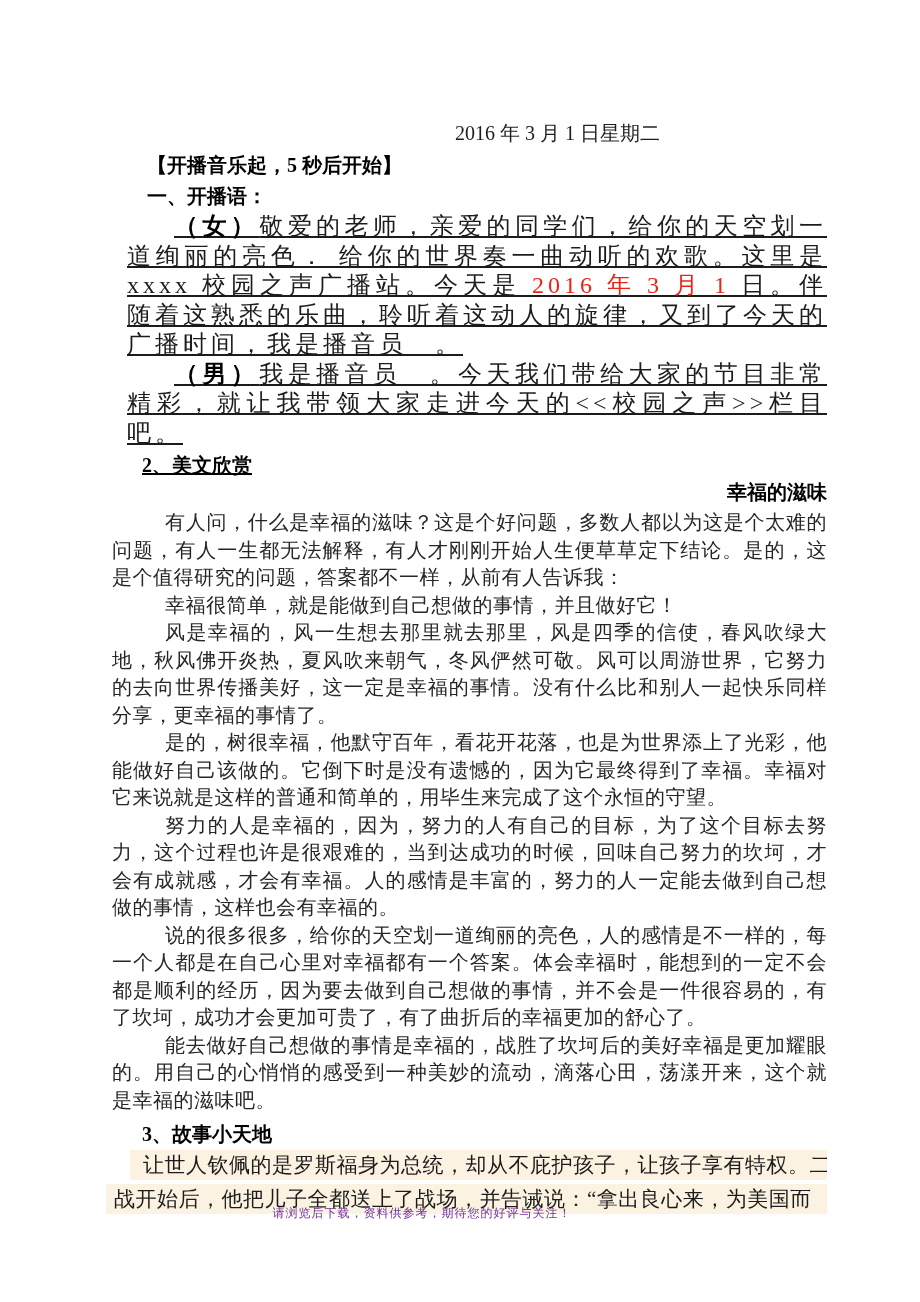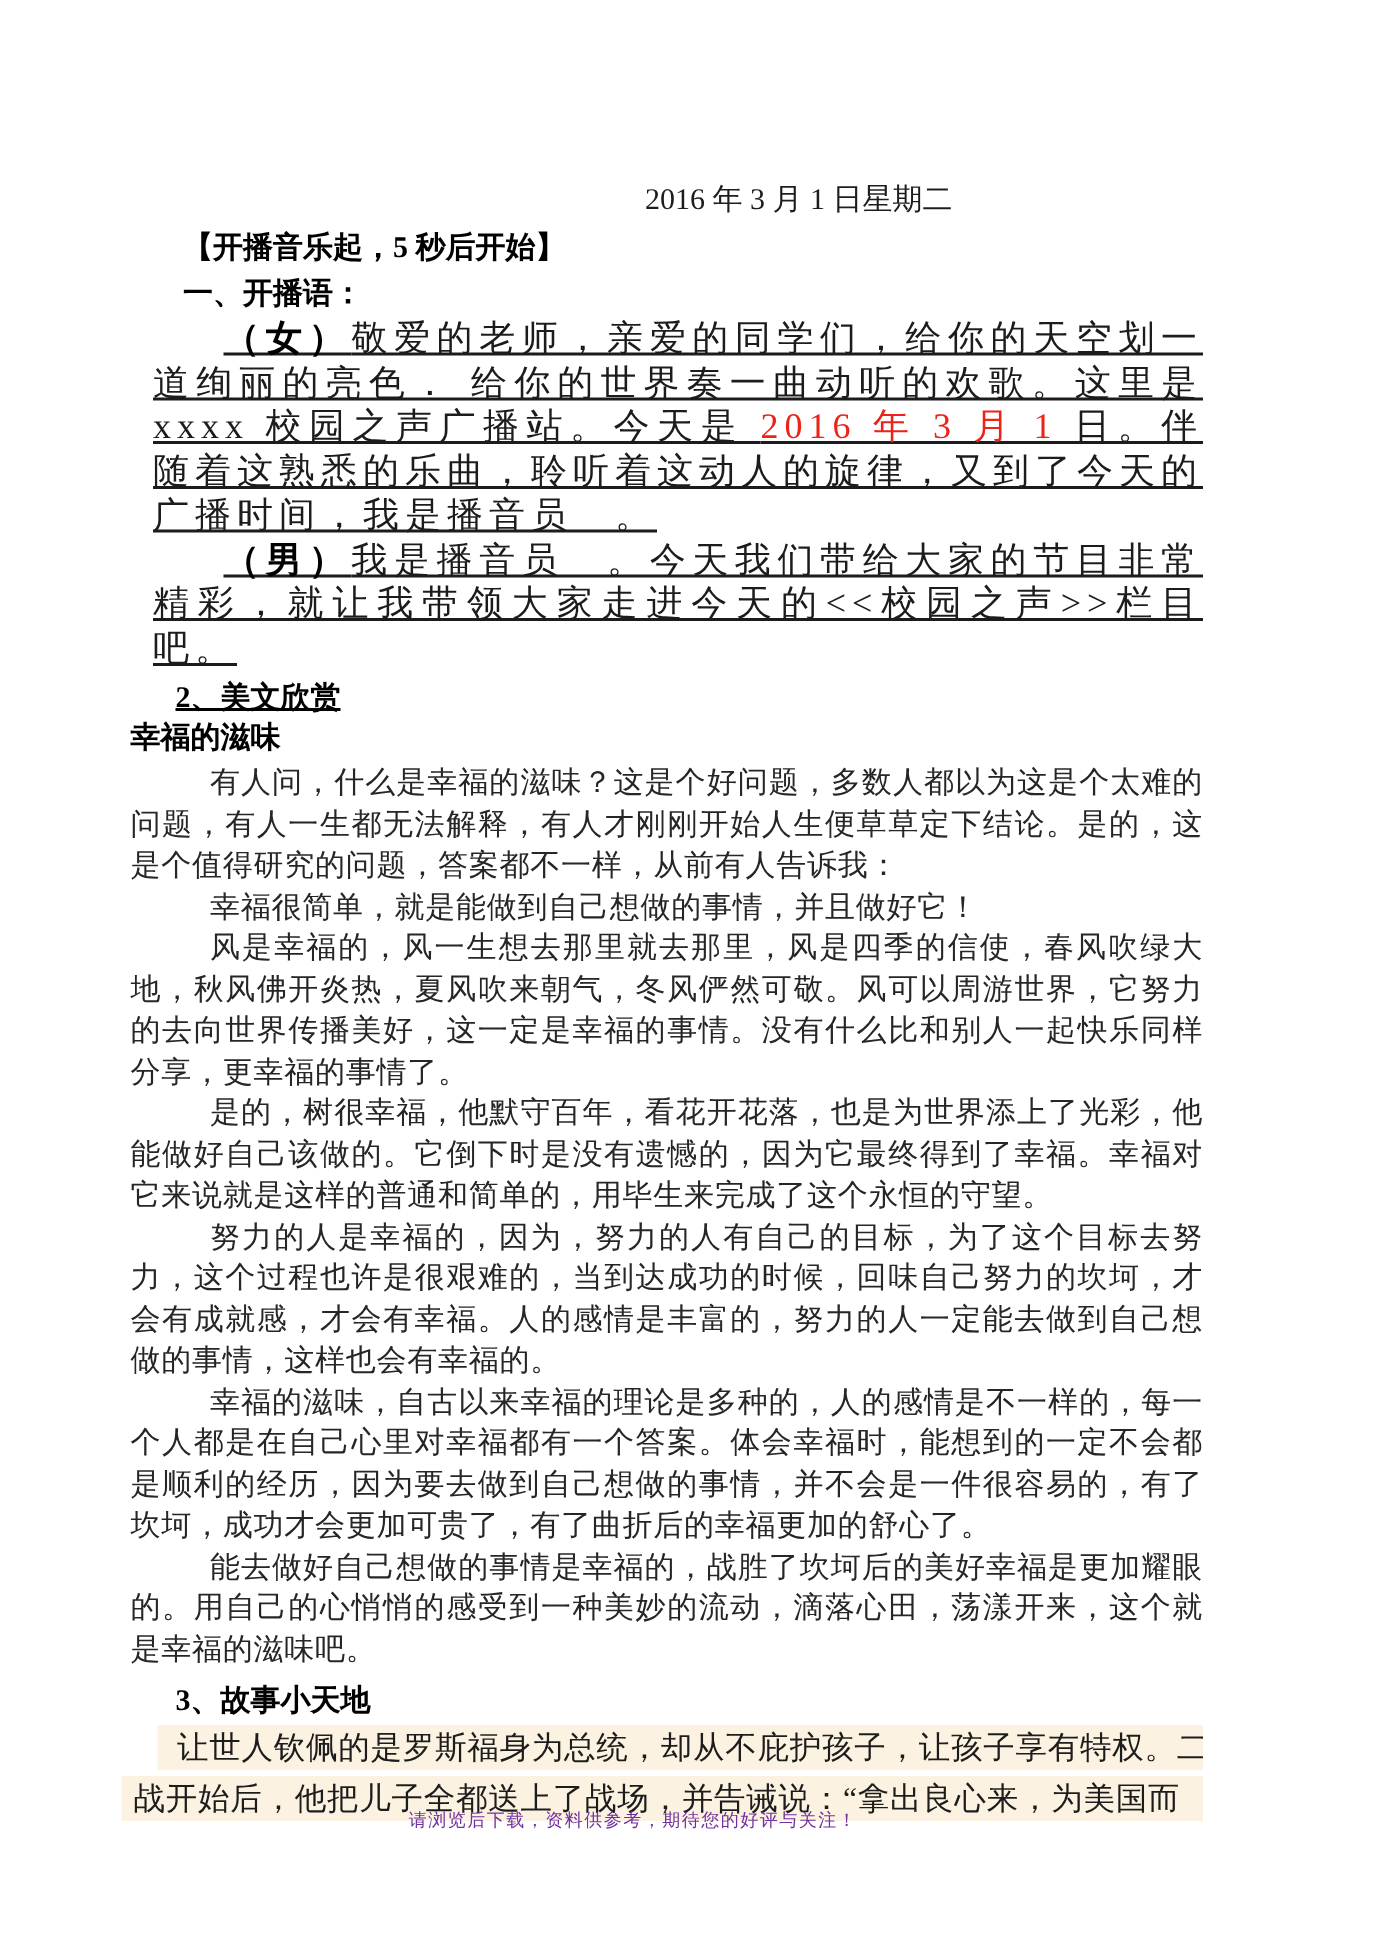--- a/index.html
+++ b/index.html
@@ -5,21 +5,21 @@
   html,body{margin:0;padding:0;background:#ffffff;}
   .page{
     position:relative;
     width:920px;height:1302px;
     background:#ffffff;
     overflow:hidden;
     font-family:"Liberation Serif","DejaVu Serif",serif;
     color:#212121;
   }
   .content{
-    position:absolute;left:87px;top:0;width:715px;padding-top:122px;
+    position:absolute;left:112px;top:0;width:715px;padding-top:122px;
   }
   .date-line{
     text-align:center;padding-left:176px;
     font-size:20px;line-height:23px;color:#1d1d1d;
   }
   .music-cue{
     margin:8px 0 0 35px;font-weight:700;font-size:20px;line-height:24px;color:#000;
   }
   .sec-title-1{
     margin:7px 0 0 35px;font-weight:700;font-size:20px;line-height:24px;color:#000;
@@ -29,21 +29,21 @@
     margin:0;text-indent:47px;
     font-size:24px;letter-spacing:4px;line-height:29.5px;
     text-align:justify;color:#1c1c1c;text-decoration:underline;
   }
   .speaker{font-weight:700;color:#000;}
   .red-date{color:var(--red,#ec2318);}
   .sec-title-2{
     margin:5px 0 0 30px;font-weight:700;font-size:20px;line-height:24px;color:#000;text-decoration:underline;
   }
   .essay-title{
-    text-align:left;font-weight:700;font-size:20px;line-height:24px;margin-top:3px;color:#000;
+    text-align:right;font-weight:700;font-size:20px;line-height:24px;margin-top:3px;color:#000;
   }
   .essay{margin-top:5px;}
   .essay p{
     margin:0;text-indent:53px;
     font-size:20px;letter-spacing:0.5px;line-height:27.5px;
     text-align:justify;color:#262626;
   }
   .sec-title-3{
     margin:8px 0 4px 30px;font-weight:700;font-size:20px;line-height:24px;color:#000;
   }
@@ -81,21 +81,21 @@
     <div class="sec-title-2">2、美文欣赏</div>
 
     <div class="essay-title">幸福的滋味</div>
 
     <div class="essay">
       <p>有人问，什么是幸福的滋味？这是个好问题，多数人都以为这是个太难的问题，有人一生都无法解释，有人才刚刚开始人生便草草定下结论。是的，这是个值得研究的问题，答案都不一样，从前有人告诉我：</p>
       <p>幸福很简单，就是能做到自己想做的事情，并且做好它！</p>
       <p>风是幸福的，风一生想去那里就去那里，风是四季的信使，春风吹绿大地，秋风佛开炎热，夏风吹来朝气，冬风俨然可敬。风可以周游世界，它努力的去向世界传播美好，这一定是幸福的事情。没有什么比和别人一起快乐同样分享，更幸福的事情了。</p>
       <p>是的，树很幸福，他默守百年，看花开花落，也是为世界添上了光彩，他能做好自己该做的。它倒下时是没有遗憾的，因为它最终得到了幸福。幸福对它来说就是这样的普通和简单的，用毕生来完成了这个永恒的守望。</p>
       <p>努力的人是幸福的，因为，努力的人有自己的目标，为了这个目标去努力，这个过程也许是很艰难的，当到达成功的时候，回味自己努力的坎坷，才会有成就感，才会有幸福。人的感情是丰富的，努力的人一定能去做到自己想做的事情，这样也会有幸福的。</p>
-      <p>幸福的滋味，自古以来幸福的理论是多种的，人的感情是不一样的，每一个人都是在自己心里对幸福都有一个答案。体会幸福时，能想到的一定不会都是顺利的经历，因为要去做到自己想做的事情，并不会是一件很容易的，有了坎坷，成功才会更加可贵了，有了曲折后的幸福更加的舒心了。</p>
+      <p>说的很多很多，给你的天空划一道绚丽的亮色，人的感情是不一样的，每一个人都是在自己心里对幸福都有一个答案。体会幸福时，能想到的一定不会都是顺利的经历，因为要去做到自己想做的事情，并不会是一件很容易的，有了坎坷，成功才会更加可贵了，有了曲折后的幸福更加的舒心了。</p>
       <p>能去做好自己想做的事情是幸福的，战胜了坎坷后的美好幸福是更加耀眼的。用自己的心悄悄的感受到一种美妙的流动，滴落心田，荡漾开来，这个就是幸福的滋味吧。</p>
     </div>
 
     <div class="sec-title-3">3、故事小天地</div>
 
     <div class="hl-line hl-line-1">让世人钦佩的是罗斯福身为总统，却从不庇护孩子，让孩子享有特权。二</div>
     <div class="hl-line hl-line-2">战开始后，他把儿子全都送上了战场，并告诫说：“拿出良心来，为美国而</div>
 
   </div>
 

